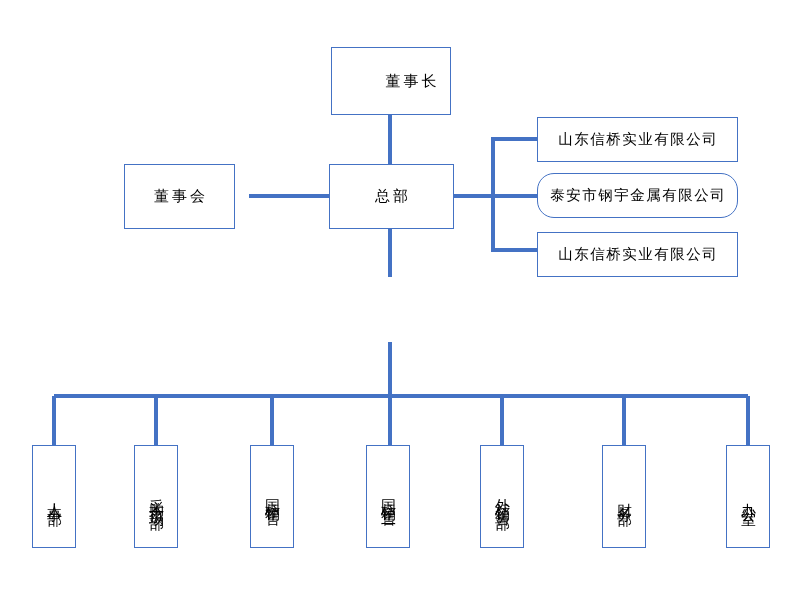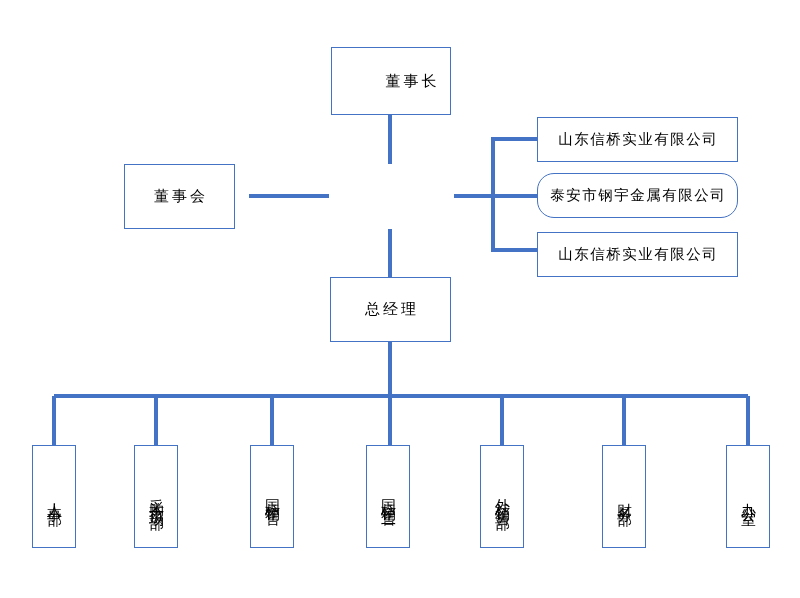--- a/index.html
+++ b/index.html
@@ -83,28 +83,28 @@
       <path d="M502,396 L502,446"></path>
       <path d="M624,396 L624,446"></path>
       <path d="M748,396 L748,446"></path>
     </g>
   </svg>
 
   <div class="node n-chairman">董事长</div>
 
   <div class="node n-board">董事会</div>
 
+  <div class="node n-hq">总部</div>
 
   <div class="node company n-company1">山东信桥实业有限公司</div>
 
   <div class="node company n-company2">泰安市钢宇金属有限公司</div>
 
   <div class="node company n-company3">山东信桥实业有限公司</div>
 
-  <div class="node n-gm">总经理</div>
 
   <div class="node dept n-dept n-dept1">人事部</div>
 
   <div class="node dept n-dept n-dept2">采购市场部</div>
 
   <div class="node dept n-dept n-dept3">国标销售一</div>
 
   <div class="node dept n-dept n-dept4">国标销售二</div>
 
   <div class="node dept n-dept n-dept5">外标销售部</div>

